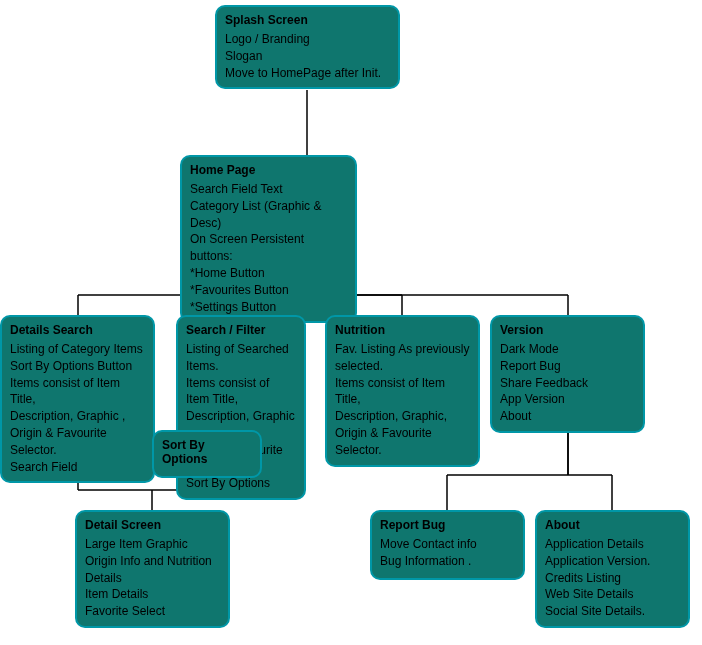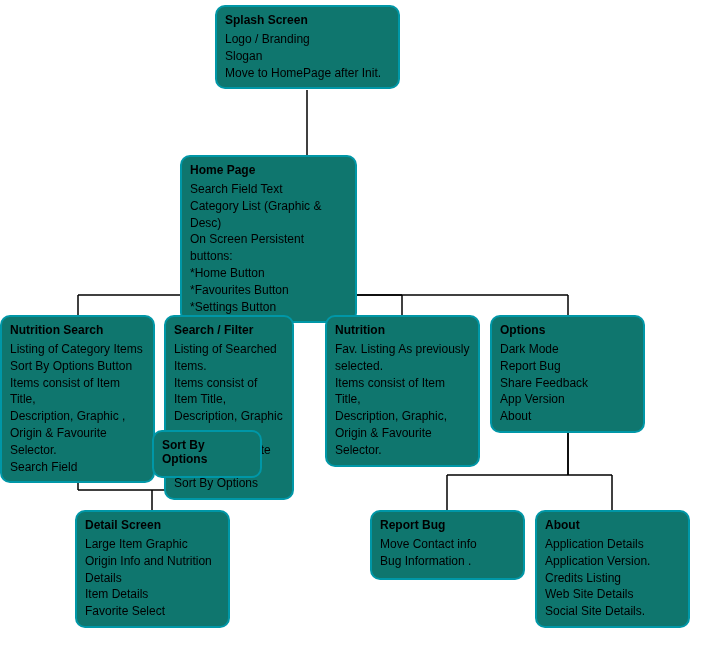--- a/index.html
+++ b/index.html
@@ -105,33 +105,33 @@
       <span style="white-space:pre-line;">Search Field Text
 Category List (Graphic &amp; Desc)
 On Screen Persistent buttons:
 *Home Button
 *Favourites Button
 *Settings Button</span>
     </div>
   </div>
 
   <div class="node" style="left:0px;top:315px;width:155px;min-height:140px;">
-    <span class="node-title">Nutrition Search</span>
+    <span class="node-title">Details Search</span>
     <div class="node-body">
       <span style="white-space:pre-line;">Listing of Category Items
 Sort By Options Button
 Items consist of Item Title,
 Description, Graphic ,
 Origin &amp; Favourite
 Selector.
 Search Field</span>
     </div>
   </div>
 
-  <div class="node" style="left:164px;top:315px;width:130px;min-height:130px;">
+  <div class="node" style="left:176px;top:315px;width:130px;min-height:130px;">
     <span class="node-title">Search / Filter</span>
     <div class="node-body">
       <span style="white-space:pre-line;">Listing of Searched Items.
 Items consist of Item Title,
 Description, Graphic ,
 Origin &amp; Favourite
 Selector.
 Sort By Options</span>
     </div>
   </div>
@@ -142,21 +142,21 @@
       <span style="white-space:pre-line;">Fav. Listing As previously
 selected.
 Items consist of Item Title,
 Description, Graphic,
 Origin &amp; Favourite
 Selector.</span>
     </div>
   </div>
 
   <div class="node" style="left:490px;top:315px;width:155px;min-height:100px;">
-    <span class="node-title">Options</span>
+    <span class="node-title">Version</span>
     <div class="node-body">
       <span style="white-space:pre-line;margin-top:26px;">Dark Mode
 Report Bug
 Share Feedback
 App Version
 About</span>
     </div>
   </div>
 
   <div class="node" style="left:75px;top:510px;width:155px;min-height:115px;">

